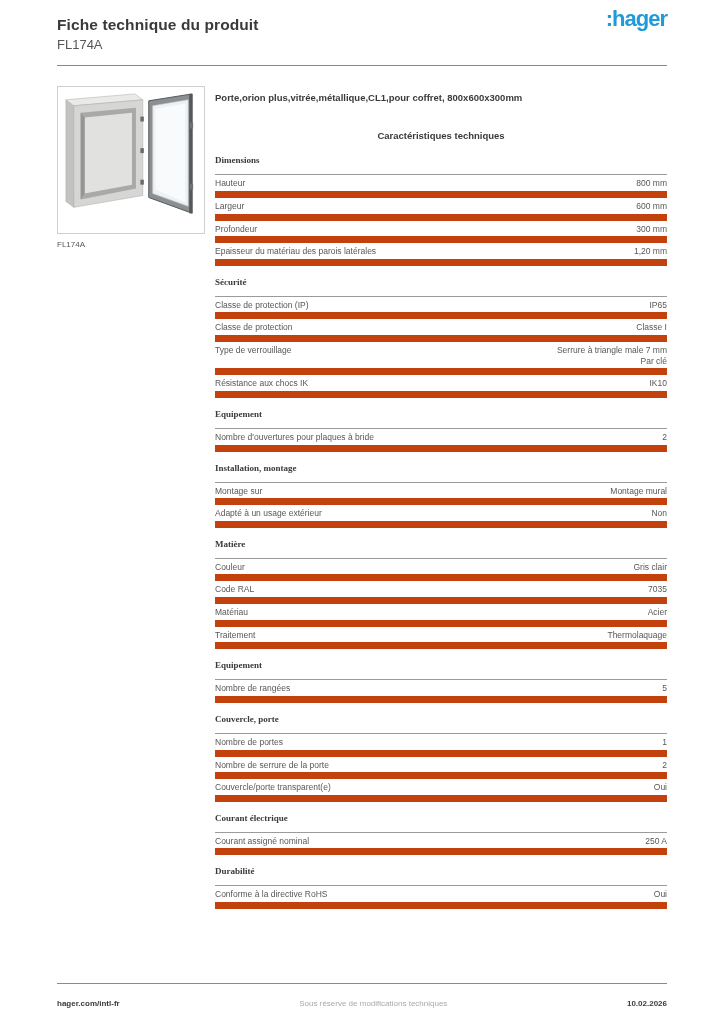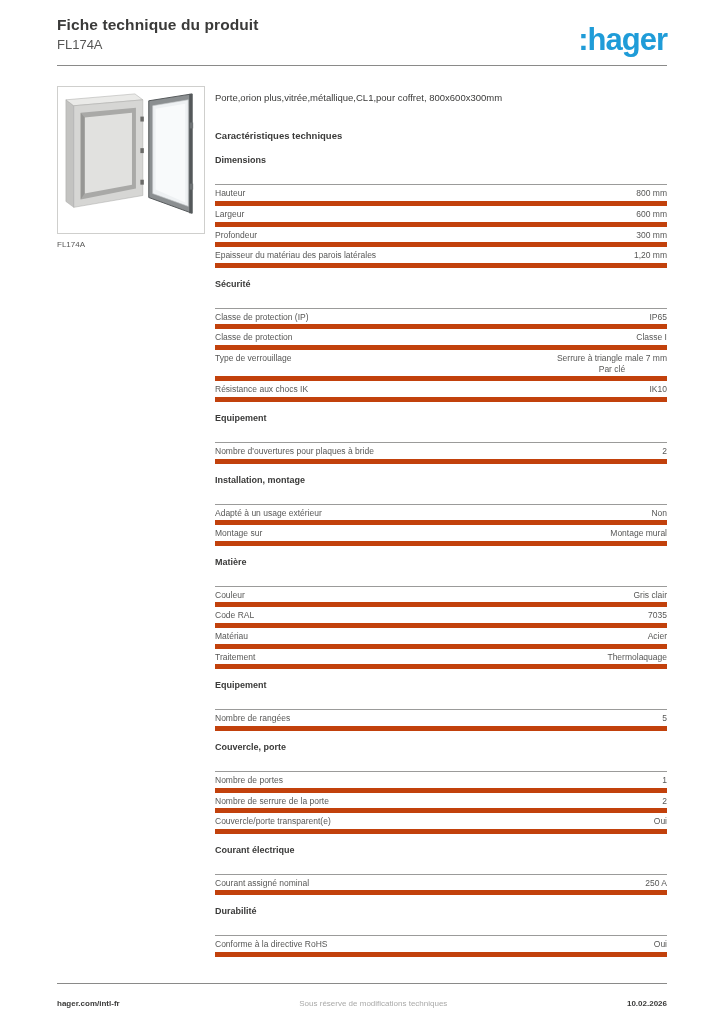--- a/index.html
+++ b/index.html
@@ -10,55 +10,56 @@
     font-family:"Liberation Sans", sans-serif;
     overflow:hidden;
   }
   
   .header { position:relative; padding:16px 57px 0 57px; }
   .page-title {
     margin:0; font-size:15.5px; font-weight:bold; color:#3a3a39; letter-spacing:0.1px;
   }
   .page-subtitle { margin-top:3px; font-size:13px; color:#575756; }
   .logo {
-    position:absolute; top:24px; right:57px;
-    font-size:31px; font-weight:bold; letter-spacing:-1px; line-height:1;
+    position:absolute; top:8px; right:57px;
+    font-size:22px; font-weight:bold; letter-spacing:-1px; line-height:1;
   }
   .rule {
     border:none; border-top:1px solid #8a8a89;
     margin:13px 57px 0 57px;
   }
   
   .content { display:flex; padding:20px 57px 0 57px; gap:10px; }
   .left-col { width:148px; flex:0 0 148px; }
   .image-box {
     width:148px; height:148px; box-sizing:border-box;
     border:1px solid #cfcfcd; background:#ffffff;
   }
   .image-box svg { display:block; width:100%; height:100%; }
   .image-caption { margin-top:6px; font-size:8px; color:#575756; }
   .right-col { flex:1; min-width:0; }
   .product-title {
-    margin:6px 0 0 0; font-size:9.5px; font-weight:normal; color:#3a3a39; line-height:1.3;
-  }
-  .char-heading { margin:26px 0 14px 0; font-size:9.5px; font-weight:bold; color:#3a3a39; }
+    margin:6px 0 0 0; font-size:9.5px; font-weight:bold; color:#3a3a39; line-height:1.3;
+  }
+  .char-heading { margin:26px 0 14px 0; font-size:9.5px; font-weight:bold; color:#3a3a39;text-align:center; }
   .spec-section { margin-bottom:11px; }
   .spec-section h3 {
-    margin:0; padding-bottom:19px;
+    margin:0; padding-bottom:9px;
     font-size:9px; font-weight:bold; color:#3a3a39;
     border-bottom:1px solid #9b9b9a;
+    font-family:Liberation Serif, serif;
   }
   .spec-row {
     display:flex; justify-content:space-between; align-items:flex-start;
     padding:3px 0 2px 0;
-    border-bottom:5px solid #c2410c;
+    border-bottom:7px solid #c2410c;
     font-size:8.5px; color:#575756; line-height:1.25;
   }
   .spec-label { text-align:left; padding-right:12px; }
-  .spec-value { text-align:center; white-space:pre-line; flex:0 0 auto; max-width:60%; }
+  .spec-value { text-align:right; white-space:pre-line; flex:0 0 auto; max-width:60%; }
   
   .footer {
     position:absolute; left:57px; right:57px; bottom:16px;
     border-top:1px solid #8a8a89; padding-top:15px;
   }
   .footer-row { display:flex; justify-content:space-between; align-items:baseline; font-size:8px; }
   .footer-left  { font-weight:bold; color:#3a3a39; }
   .footer-center{ color:#a9a9a8; }
   .footer-right { font-weight:bold; color:#3a3a39; }
 </style>
@@ -155,26 +156,26 @@
           <div class="spec-section">
             <h3>Equipement</h3>
             <div class="spec-row">
               <span class="spec-label">Nombre d'ouvertures pour plaques à bride</span>
               <span class="spec-value">2</span>
             </div>
           </div>
           <div class="spec-section">
             <h3>Installation, montage</h3>
             <div class="spec-row">
+              <span class="spec-label">Montage sur</span>
+              <span class="spec-value">Montage mural</span>
+            </div>
+            <div class="spec-row">
               <span class="spec-label">Adapté à un usage extérieur</span>
               <span class="spec-value">Non</span>
-            </div>
-            <div class="spec-row">
-              <span class="spec-label">Montage sur</span>
-              <span class="spec-value">Montage mural</span>
             </div>
           </div>
           <div class="spec-section">
             <h3>Matière</h3>
             <div class="spec-row">
               <span class="spec-label">Couleur</span>
               <span class="spec-value">Gris clair</span>
             </div>
             <div class="spec-row">
               <span class="spec-label">Code RAL</span>

